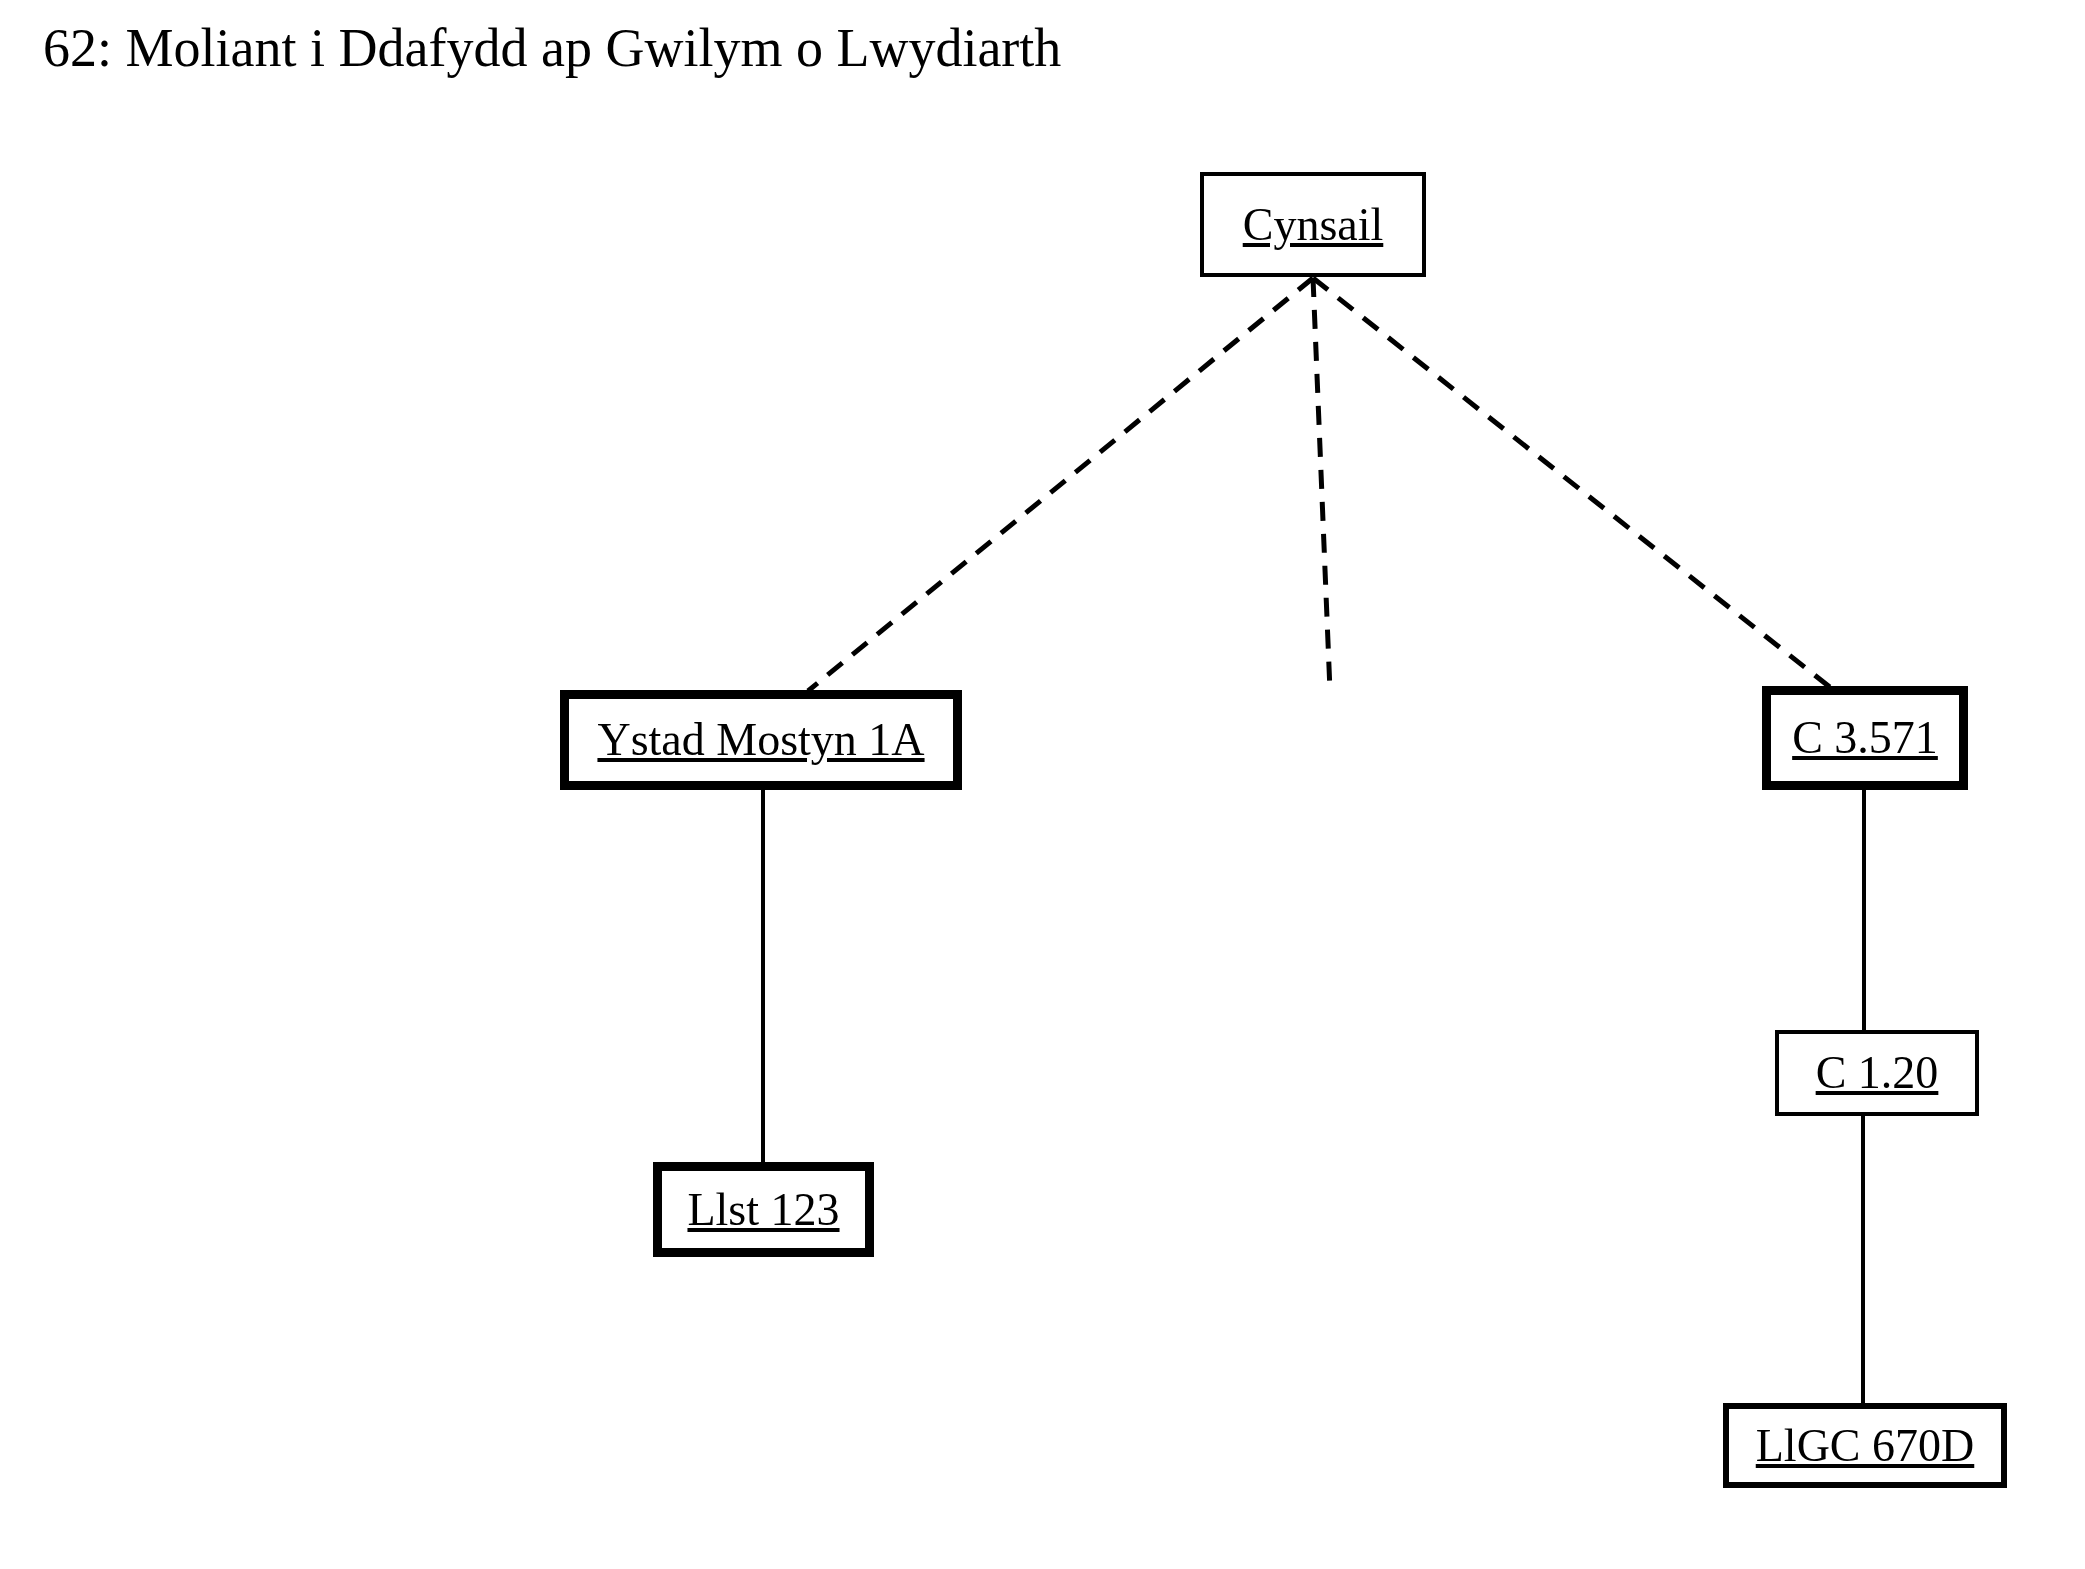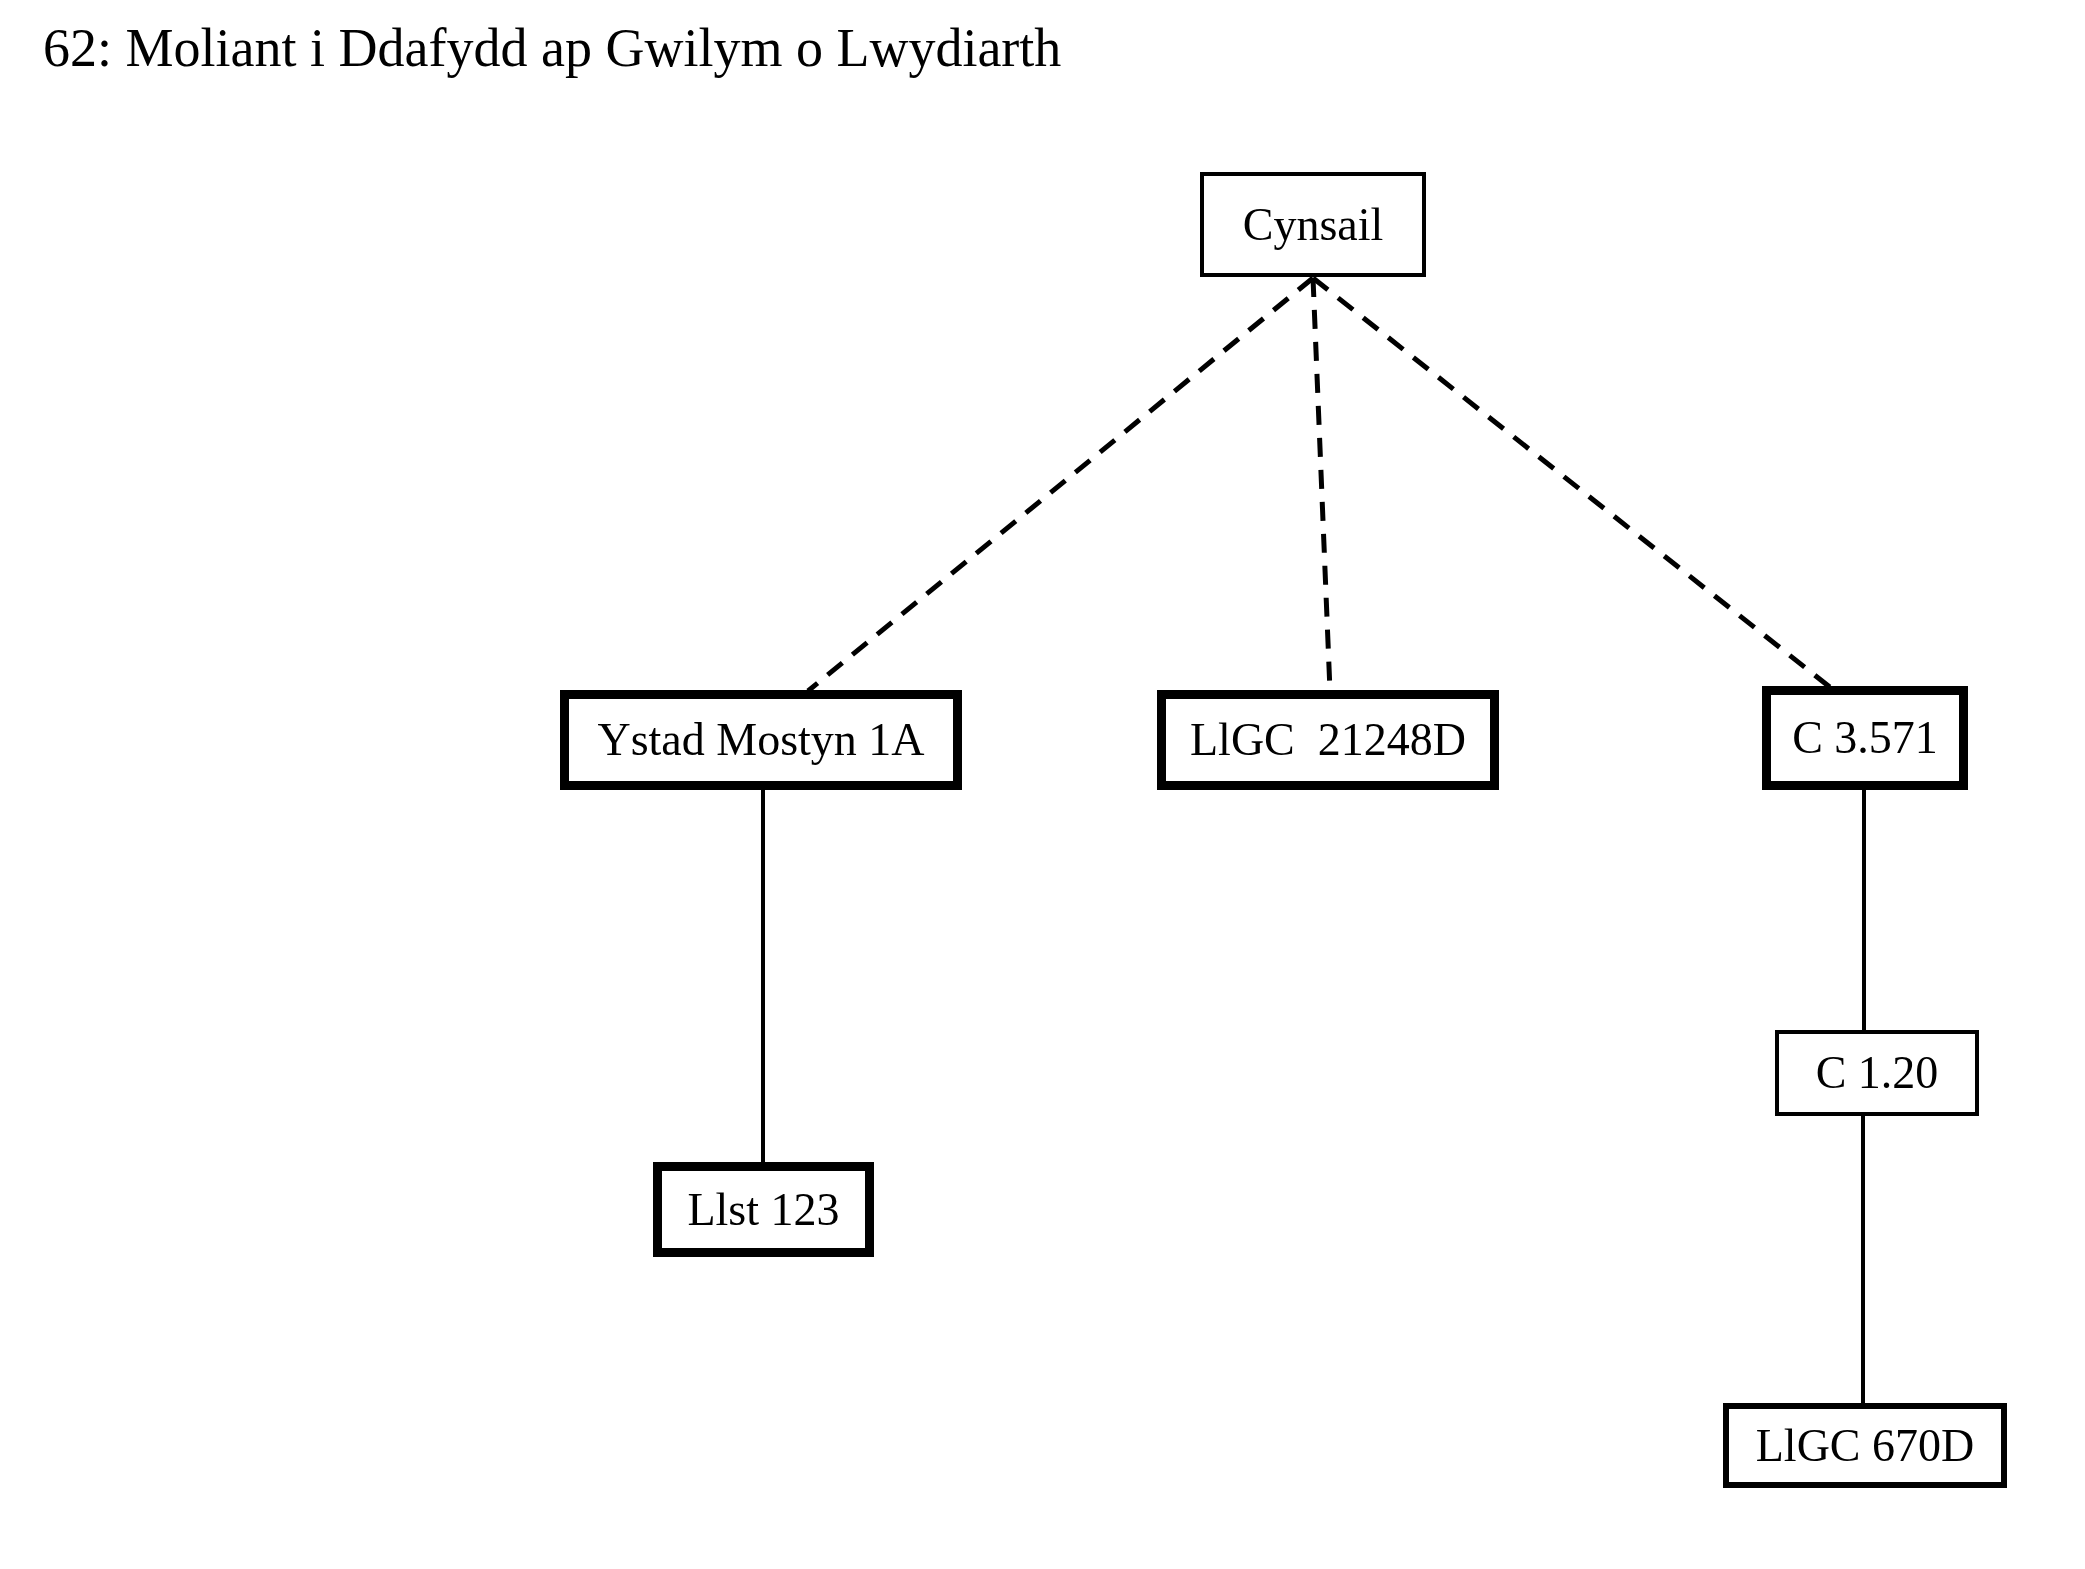--- a/index.html
+++ b/index.html
@@ -47,20 +47,21 @@
     position: absolute;
     box-sizing: border-box;
     background: #ffffff;
     border: 9px solid #000000;
     display: flex;
     align-items: center;
     justify-content: center;
     font-size: 46px;
     line-height: 1;
     white-space: pre;
+    text-decoration: underline;
   }
   .node.thin   { border-width: 4px; }
   .node.medium { border-width: 6px; }
   .node.thick  { border-width: 9px; }
 
   #node-cynsail        { left: 1200px; top: 172px;  width: 226px; height: 105px; }
   #node-ystad-mostyn   { left: 560px;  top: 690px;  width: 402px; height: 100px; text-align: center; }
   #node-llgc-21248d    { left: 1157px; top: 690px;  width: 342px; height: 100px; }
   #node-c-4-110        { left: 1762px; top: 686px;  width: 206px; height: 104px; }
   #node-llst-123       { left: 653px;  top: 1162px; width: 221px; height: 95px; }
@@ -84,23 +85,20 @@
   </svg>
 
   <div class="node thin" id="node-cynsail">
     <span class="node-label">Cynsail</span>
   </div>
 
   <div class="node thick" id="node-ystad-mostyn">
     <span class="node-label">Ystad Mostyn 1A</span>
   </div>
 
-  <div class="node thick" id="node-llgc-21248d">
-    <span class="node-label">LlGC  21248D</span>
-  </div>
 
   <div class="node thick" id="node-c-4-110">
     <span class="node-label">C 3.571</span>
   </div>
 
   <div class="node thick" id="node-llst-123">
     <span class="node-label">Llst 123</span>
   </div>
 
   <div class="node thin" id="node-c-1-20">

